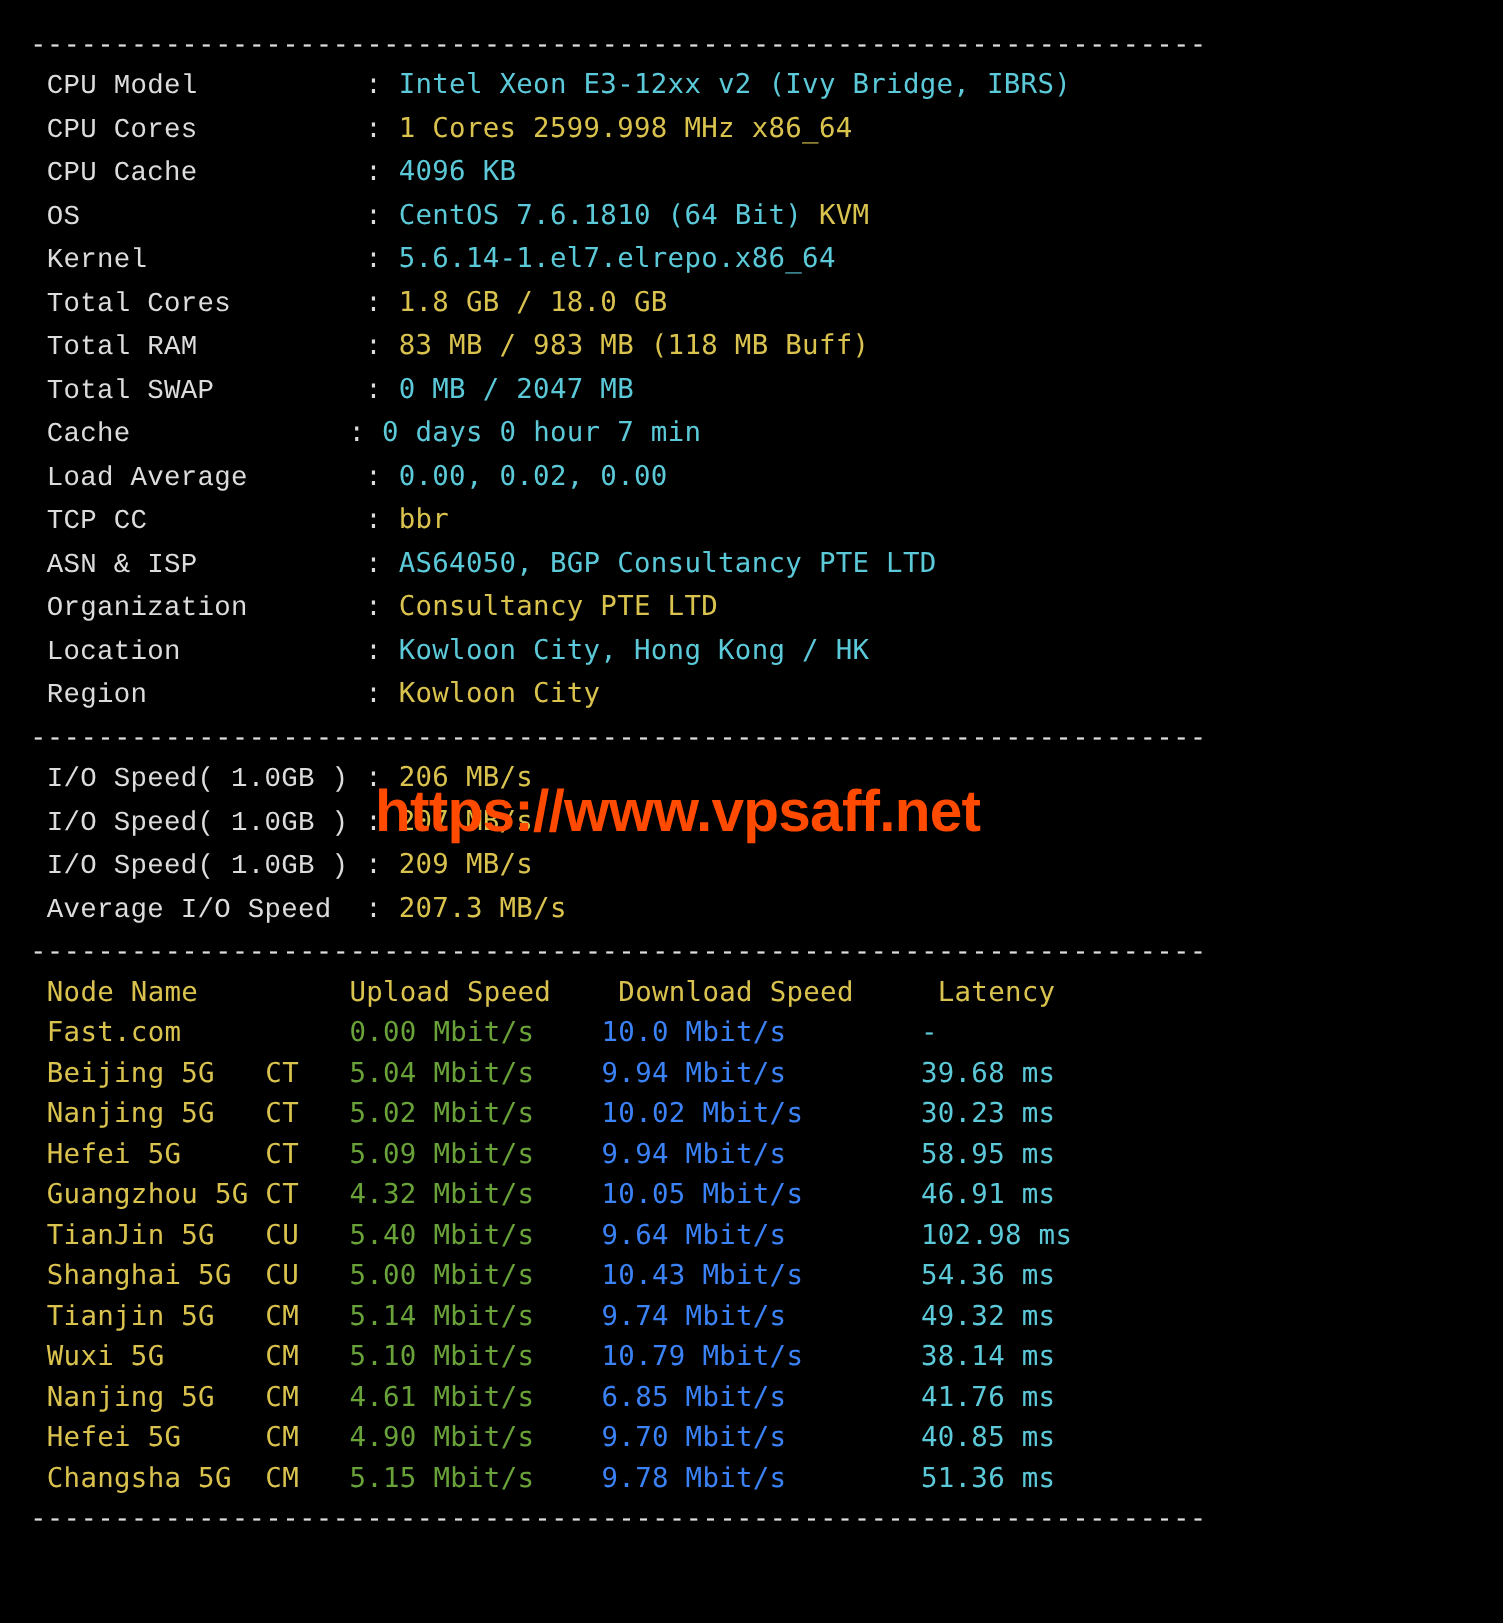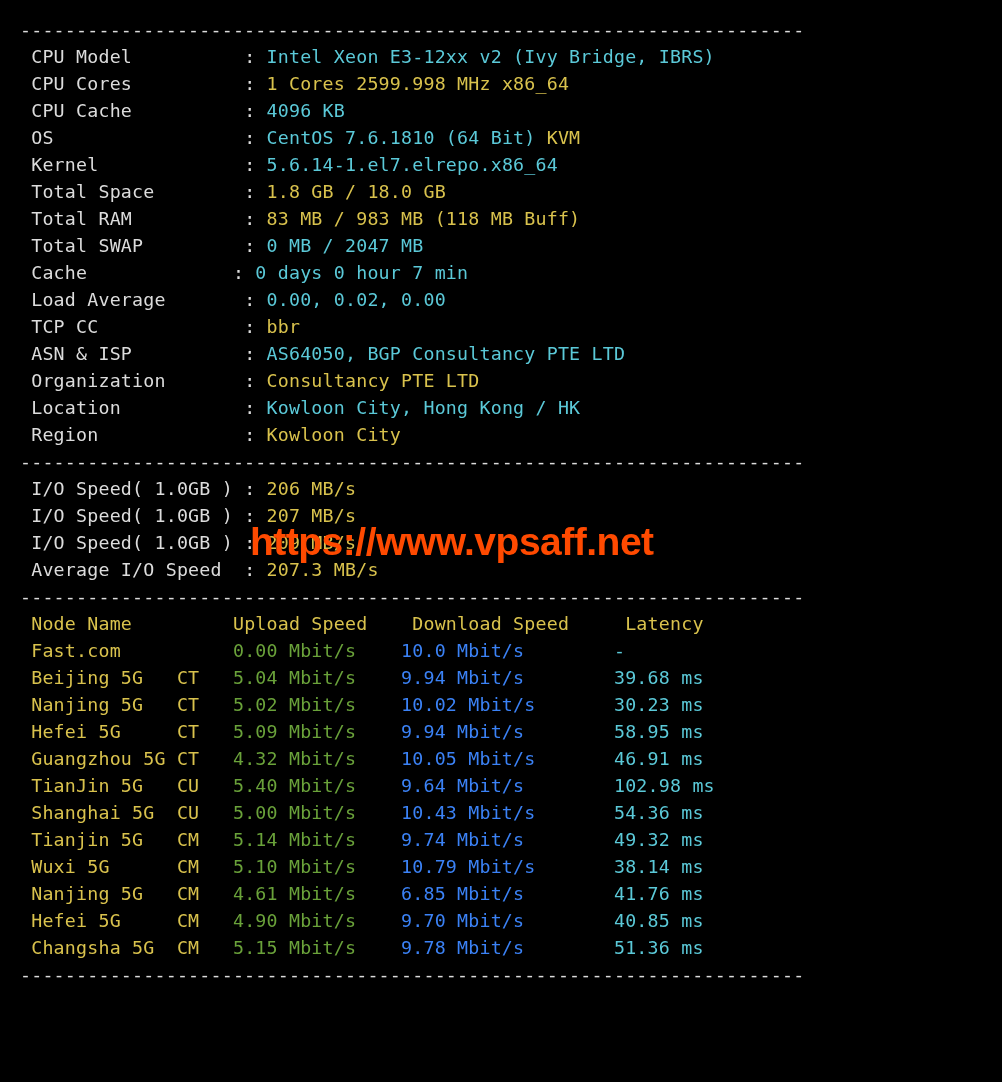--- a/index.html
+++ b/index.html
@@ -17,21 +17,21 @@
     color: #dcdcdc;
     margin: 0;
     padding: 16px 12px 0 20px;
     white-space: pre;
     letter-spacing: 0.2px;
   }
   .cyan   { color: #5bc9d8; text-align: center; }
   .yellow { color: #d9c24d; text-align: right; }
   .green  { color: #6aa23a; }
   .red    { color: #3b82f6; }
-  .white  { color: #dcdcdc; }
+  .white  { color: #dcdcdc; font-family: Liberation Mono, monospace; }
   .hr     { color: #dcdcdc; }
   .wm {
     position: absolute;
     top: 520px;
     left: 250px;
     font-family: Arial, sans-serif;
     font-size: 39px;
     font-weight: bold;
     color: #ff4a00;
     pointer-events: none;
@@ -41,21 +41,21 @@
 </style>
 </head>
 <body>
 
 <pre class="term" id="term"><span class="hr">----------------------------------------------------------------------</span>
 <span class="white"> CPU Model          </span><span class="white">: </span><span class="cyan">Intel Xeon E3-12xx v2 (Ivy Bridge, IBRS)</span>
 <span class="white"> CPU Cores          </span><span class="white">: </span><span class="yellow">1 Cores 2599.998 MHz x86_64</span>
 <span class="white"> CPU Cache          </span><span class="white">: </span><span class="cyan">4096 KB</span>
 <span class="white"> OS                 </span><span class="white">: </span><span class="cyan">CentOS 7.6.1810 (64 Bit) </span><span class="yellow">KVM</span>
 <span class="white"> Kernel             </span><span class="white">: </span><span class="cyan">5.6.14-1.el7.elrepo.x86_64</span>
-<span class="white"> Total Space        </span><span class="white">: </span><span class="yellow">1.8 GB / 18.0 GB</span>
+<span class="white"> Total Cores        </span><span class="white">: </span><span class="yellow">1.8 GB / 18.0 GB</span>
 <span class="white"> Total RAM          </span><span class="white">: </span><span class="yellow">83 MB / 983 MB (118 MB Buff)</span>
 <span class="white"> Total SWAP         </span><span class="white">: </span><span class="cyan">0 MB / 2047 MB</span>
 <span class="white"> Cache             </span><span class="white">: </span><span class="cyan">0 days 0 hour 7 min</span>
 <span class="white"> Load Average       </span><span class="white">: </span><span class="cyan">0.00, 0.02, 0.00</span>
 <span class="white"> TCP CC             </span><span class="white">: </span><span class="yellow">bbr</span>
 <span class="white"> ASN &amp; ISP          </span><span class="white">: </span><span class="cyan">AS64050, BGP Consultancy PTE LTD</span>
 <span class="white"> Organization       </span><span class="white">: </span><span class="yellow">Consultancy PTE LTD</span>
 <span class="white"> Location           </span><span class="white">: </span><span class="cyan">Kowloon City, Hong Kong / HK</span>
 <span class="white"> Region             </span><span class="white">: </span><span class="yellow">Kowloon City</span>
 <span class="hr">----------------------------------------------------------------------</span>

